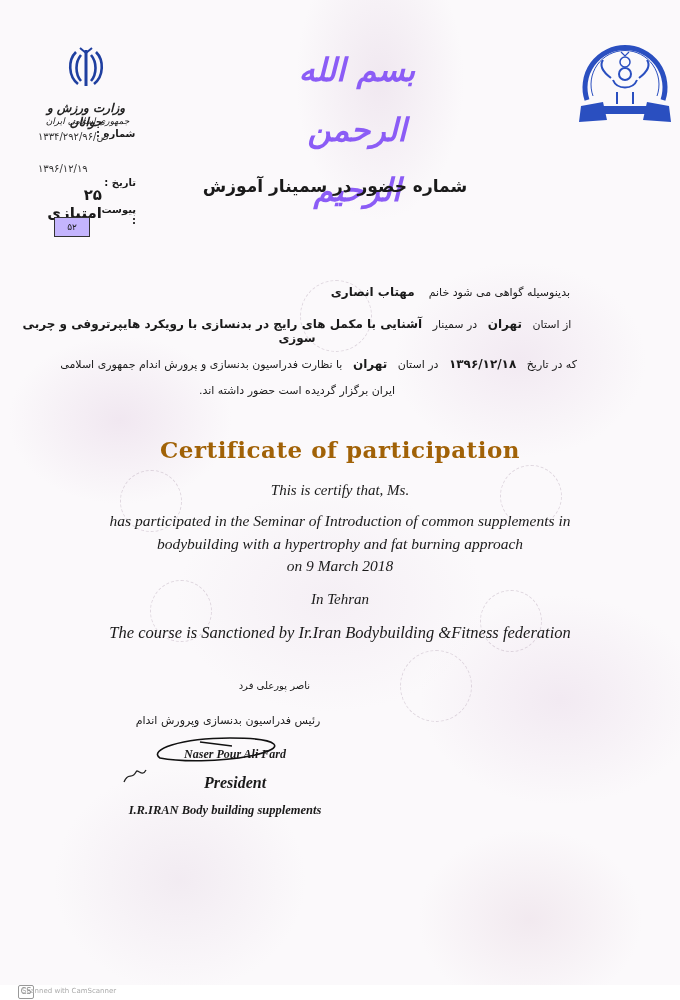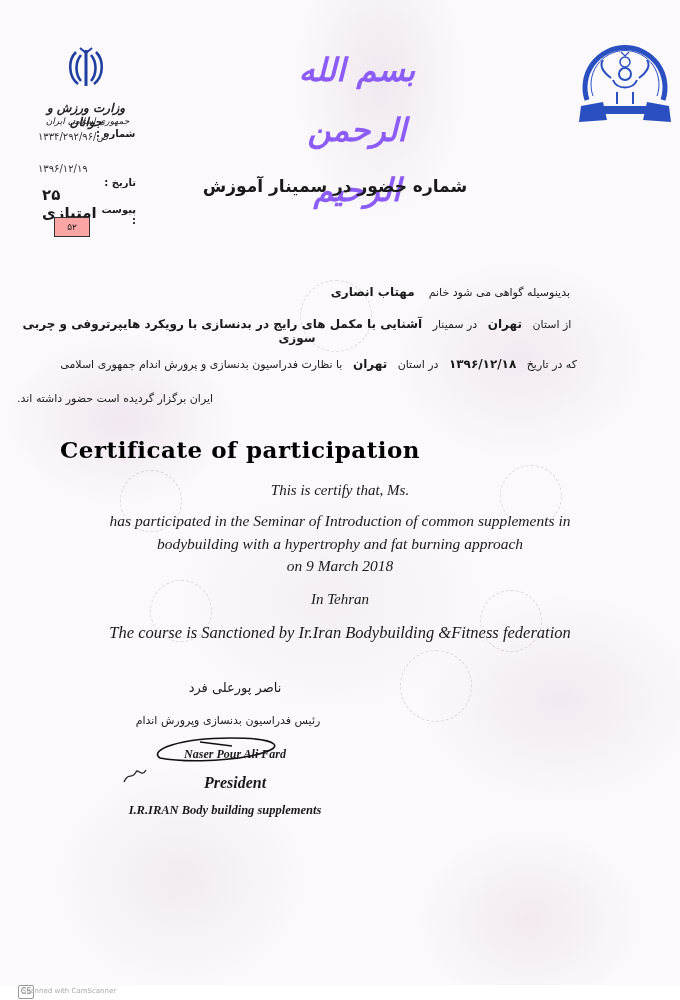--- a/index.html
+++ b/index.html
@@ -25,52 +25,52 @@
   .rtl { direction:rtl; unicode-bidi:embed; }
 
   
   .emblem { left:66px; top:44px; width:40px; height:50px; }
   .gov-line1 { left:40px; top:88px; width:95px; text-align:center; font-size:9px; font-style:italic; color:#222;margin-top:28px; }
   .gov-line2 { left:36px; top:101px; width:100px; text-align:center; font-size:12px; font-style:italic; font-weight:bold; color:#222; }
   .ref-num { left:38px; top:131px; width:80px; font-size:10px; color:#333; font-family:"DejaVu Sans", sans-serif; }
   .ref-label { left:96px; top:128px; width:40px; text-align:left; font-size:10px; font-weight:bold; font-family:"DejaVu Sans", sans-serif; }
   .date-val { left:38px; top:163px; width:80px; font-size:10px; color:#333; font-family:"DejaVu Sans", sans-serif; }
   .date-label { left:96px; top:177px; width:40px; text-align:right; font-size:10px; font-weight:bold; font-family:"DejaVu Sans", sans-serif; }
-  .grade { left:42px; top:186px; width:60px; font-size:15px; font-weight:bold; font-family:"DejaVu Sans", sans-serif; text-align:left;}
+  .grade { left:42px; top:186px; width:60px; font-size:15px; font-weight:bold; font-family:"DejaVu Sans", sans-serif; text-align:right;}
   .attach-label { left:96px; top:204px; width:40px; text-align:right; font-size:10px; font-weight:bold; font-family:"DejaVu Sans", sans-serif; }
-  .box-num { left:54px; top:217px; width:34px; height:18px; border:1px solid #333; font-size:9px; text-align:center; line-height:18px; font-family:"DejaVu Sans", sans-serif; background:#fca5a5;}
+  .box-num { left:54px; top:217px; width:34px; height:18px; border:1px solid #333; font-size:9px; text-align:center; line-height:18px; font-family:"DejaVu Sans", sans-serif; background:#c4b5fd;}
 
   
   .basmala { left:262px; top:40px; width:190px; height:60px; text-align:center; font-size:32px; font-style:italic; font-weight:bold; color:#8b5cf6; font-family:"DejaVu Serif", serif; line-height:60px; }
 
   
   .fed-logo { left:573px; top:30px; width:104px; height:100px; }
 
   
   .fa-title { left:200px; top:176px; width:270px; text-align:center; font-size:17px; font-weight:bold; font-family:"DejaVu Sans", sans-serif; }
 
   .fa-p { font-family:"DejaVu Sans", sans-serif; font-size:11px; color:#1a1a1a; }
   .fa-line1 { right:110px; top:285px; width:400px; text-align:right; }
   .fa-line2 { right:103px; top:317px; width:560px; text-align:center; }
   .fa-line3 { right:103px; top:357px; width:560px; text-align:right; }
-  .fa-line4 { right:103px; top:392px; width:560px; text-align:left; }
+  .fa-line4 { right:103px; top:384px; width:560px; text-align:center; }
   .b { font-weight:bold; font-size:12px; }
 
   
-  .en-title { left:60px; top:436px; width:560px; text-align:left; font-size:23px; font-weight:bold; letter-spacing:0.5px; font-family:"DejaVu Serif", serif; color:#000000; }
+  .en-title { left:60px; top:436px; width:560px; text-align:center; font-size:23px; font-weight:bold; letter-spacing:0.5px; font-family:"DejaVu Serif", serif; color:#a16207; }
   .en-i { font-family:"Liberation Serif", serif; font-style:italic; color:#1a1a1a; text-align:center; }
   .en-l1 { left:60px; top:482px; width:560px; font-size:15px; }
   .en-l2 { left:40px; top:512px; width:600px; font-size:15.5px; }
   .en-l3 { left:40px; top:535px; width:600px; font-size:15.5px; }
   .en-l4 { left:40px; top:557px; width:600px; font-size:15.5px; }
   .en-l5 { left:40px; top:591px; width:600px; font-size:15px; }
   .en-l6 { left:40px; top:623px; width:600px; font-size:16.5px; }
 
   
-  .sig-fa-name { left:160px; top:680px; width:150px; text-align:center; font-size:13px; font-family:"DejaVu Sans", sans-serif; }
+  .sig-fa-name { left:160px; top:680px; width:150px; text-align:right; font-size:10px; font-family:"DejaVu Sans", sans-serif; }
   .sig-fa-title { left:118px; top:714px; width:220px; text-align:center; font-size:11px; font-family:"DejaVu Sans", sans-serif; }
   .sig-en-name { left:160px; top:747px; width:150px; text-align:center; font-size:12px; font-weight:bold; font-style:italic; font-family:"Liberation Serif", serif; }
   .sig-en-role { left:160px; top:774px; width:150px; text-align:center; font-size:16px; font-weight:bold; font-style:italic; font-family:"Liberation Serif", serif; }
   .sig-en-org { left:100px; top:803px; width:250px; text-align:center; font-size:12.5px; font-weight:bold; font-style:italic; font-family:"Liberation Serif", serif; }
   .signature { left:140px; top:732px; width:150px; height:36px; }
   .initials { left:120px; top:764px; width:30px; height:22px; }
 
   
   .footer { left:0; top:985px; width:680px; height:15px; background:#fff; }
   .cs-badge { left:18px; top:985px; width:14px; height:12px; border:1px solid #999; border-radius:2px; font-size:8px; line-height:12px; text-align:center; color:#888; font-family:"DejaVu Sans", sans-serif; }

